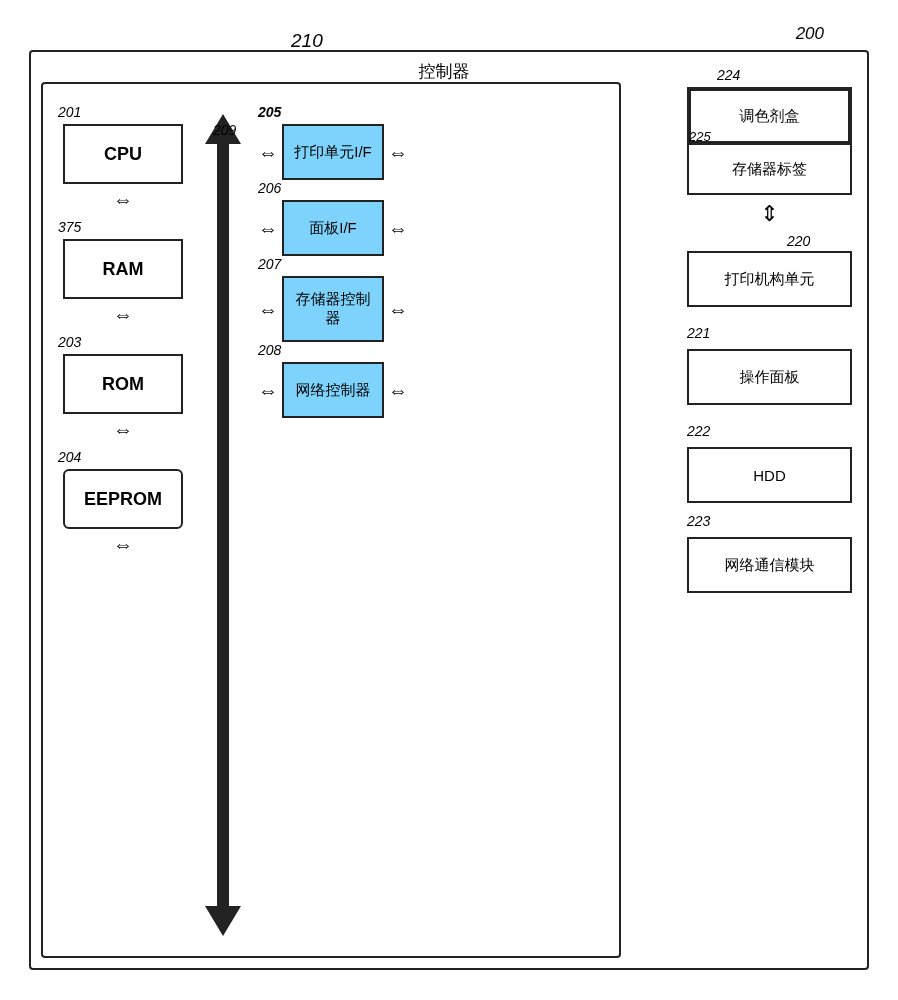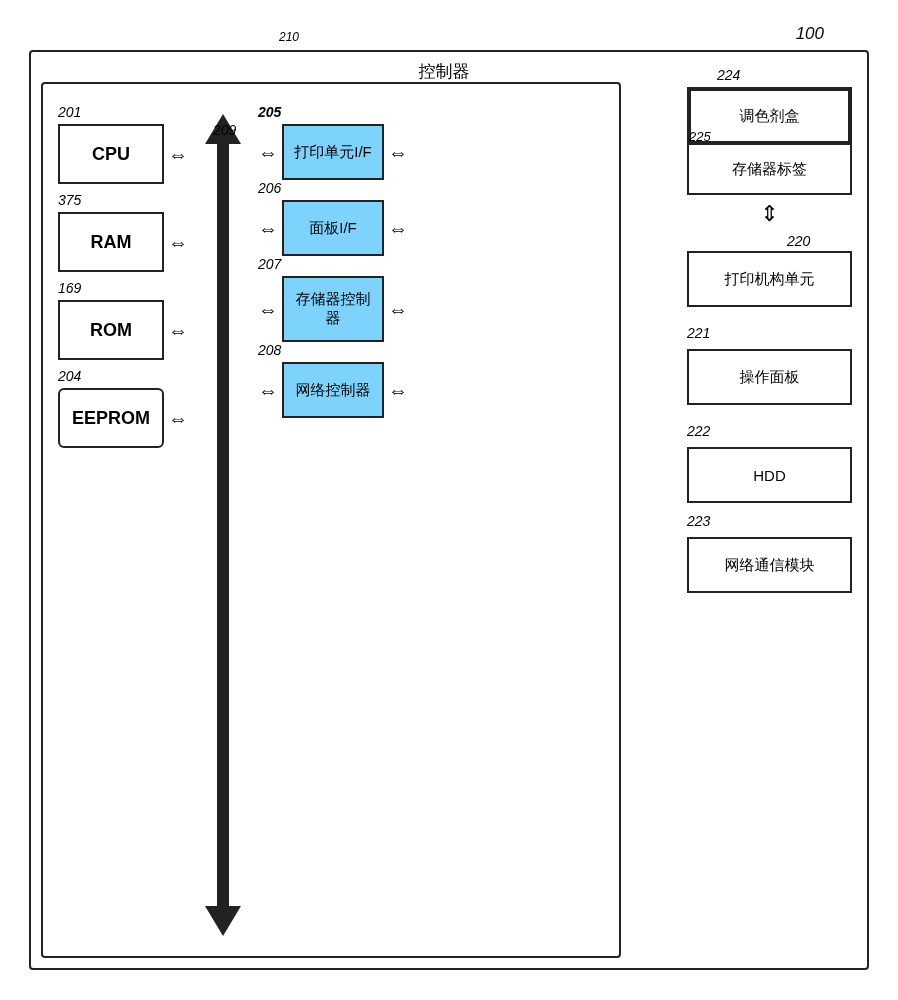--- a/index.html
+++ b/index.html
@@ -121,32 +121,33 @@
       font-size: 14px;
       font-style: italic;
       position: absolute;
     }
 
     
     .comp-row {
       display: flex;
       align-items: center;
       gap: 4px;
+      flex-direction: column;
     }
   </style>
 </head>
 <body>
 
 <div class="outer-wrapper">
 
-  <div class="num" style="top:4px; right:55px; font-size:17px;">100</div>
+  <div class="num" style="top:4px; right:55px; font-size:17px;">200</div>
 
   <div class="main-box">
 
-    <div style="position:absolute; top:-22px; left:248px; font-size:12px; font-style:italic;">210</div>
+    <div style="position:absolute; top:-22px; left:260px; font-size:19px; font-style:italic;">210</div>
     <div style="position:absolute; top:8px; left:50%; transform:translateX(-60%); font-size:17px;">控制器</div>
 
     <div class="controller-box">
 
       <div style="position:absolute; top:40px; left:15px; width:130px; display:flex; flex-direction:column; gap:28px;">
 
         <div style="position:relative;">
           <div class="num" style="top:-20px; left:0;">201</div>
           <div class="comp-row">
             <div class="component-box" style="width:120px;">
@@ -160,21 +161,21 @@
           <div class="num" style="top:-20px; left:0;">375</div>
           <div class="comp-row">
             <div class="component-box" style="width:120px;">
               <span>RAM</span>
             </div>
             <div class="bidir-arrow">⇔</div>
           </div>
         </div>
 
         <div style="position:relative;">
-          <div class="num" style="top:-20px; left:0;">169</div>
+          <div class="num" style="top:-20px; left:0;">203</div>
           <div class="comp-row">
             <div class="component-box" style="width:120px;">
               <span>ROM</span>
             </div>
             <div class="bidir-arrow">⇔</div>
           </div>
         </div>
 
         <div style="position:relative;">
           <div class="num" style="top:-20px; left:0;">204</div>

